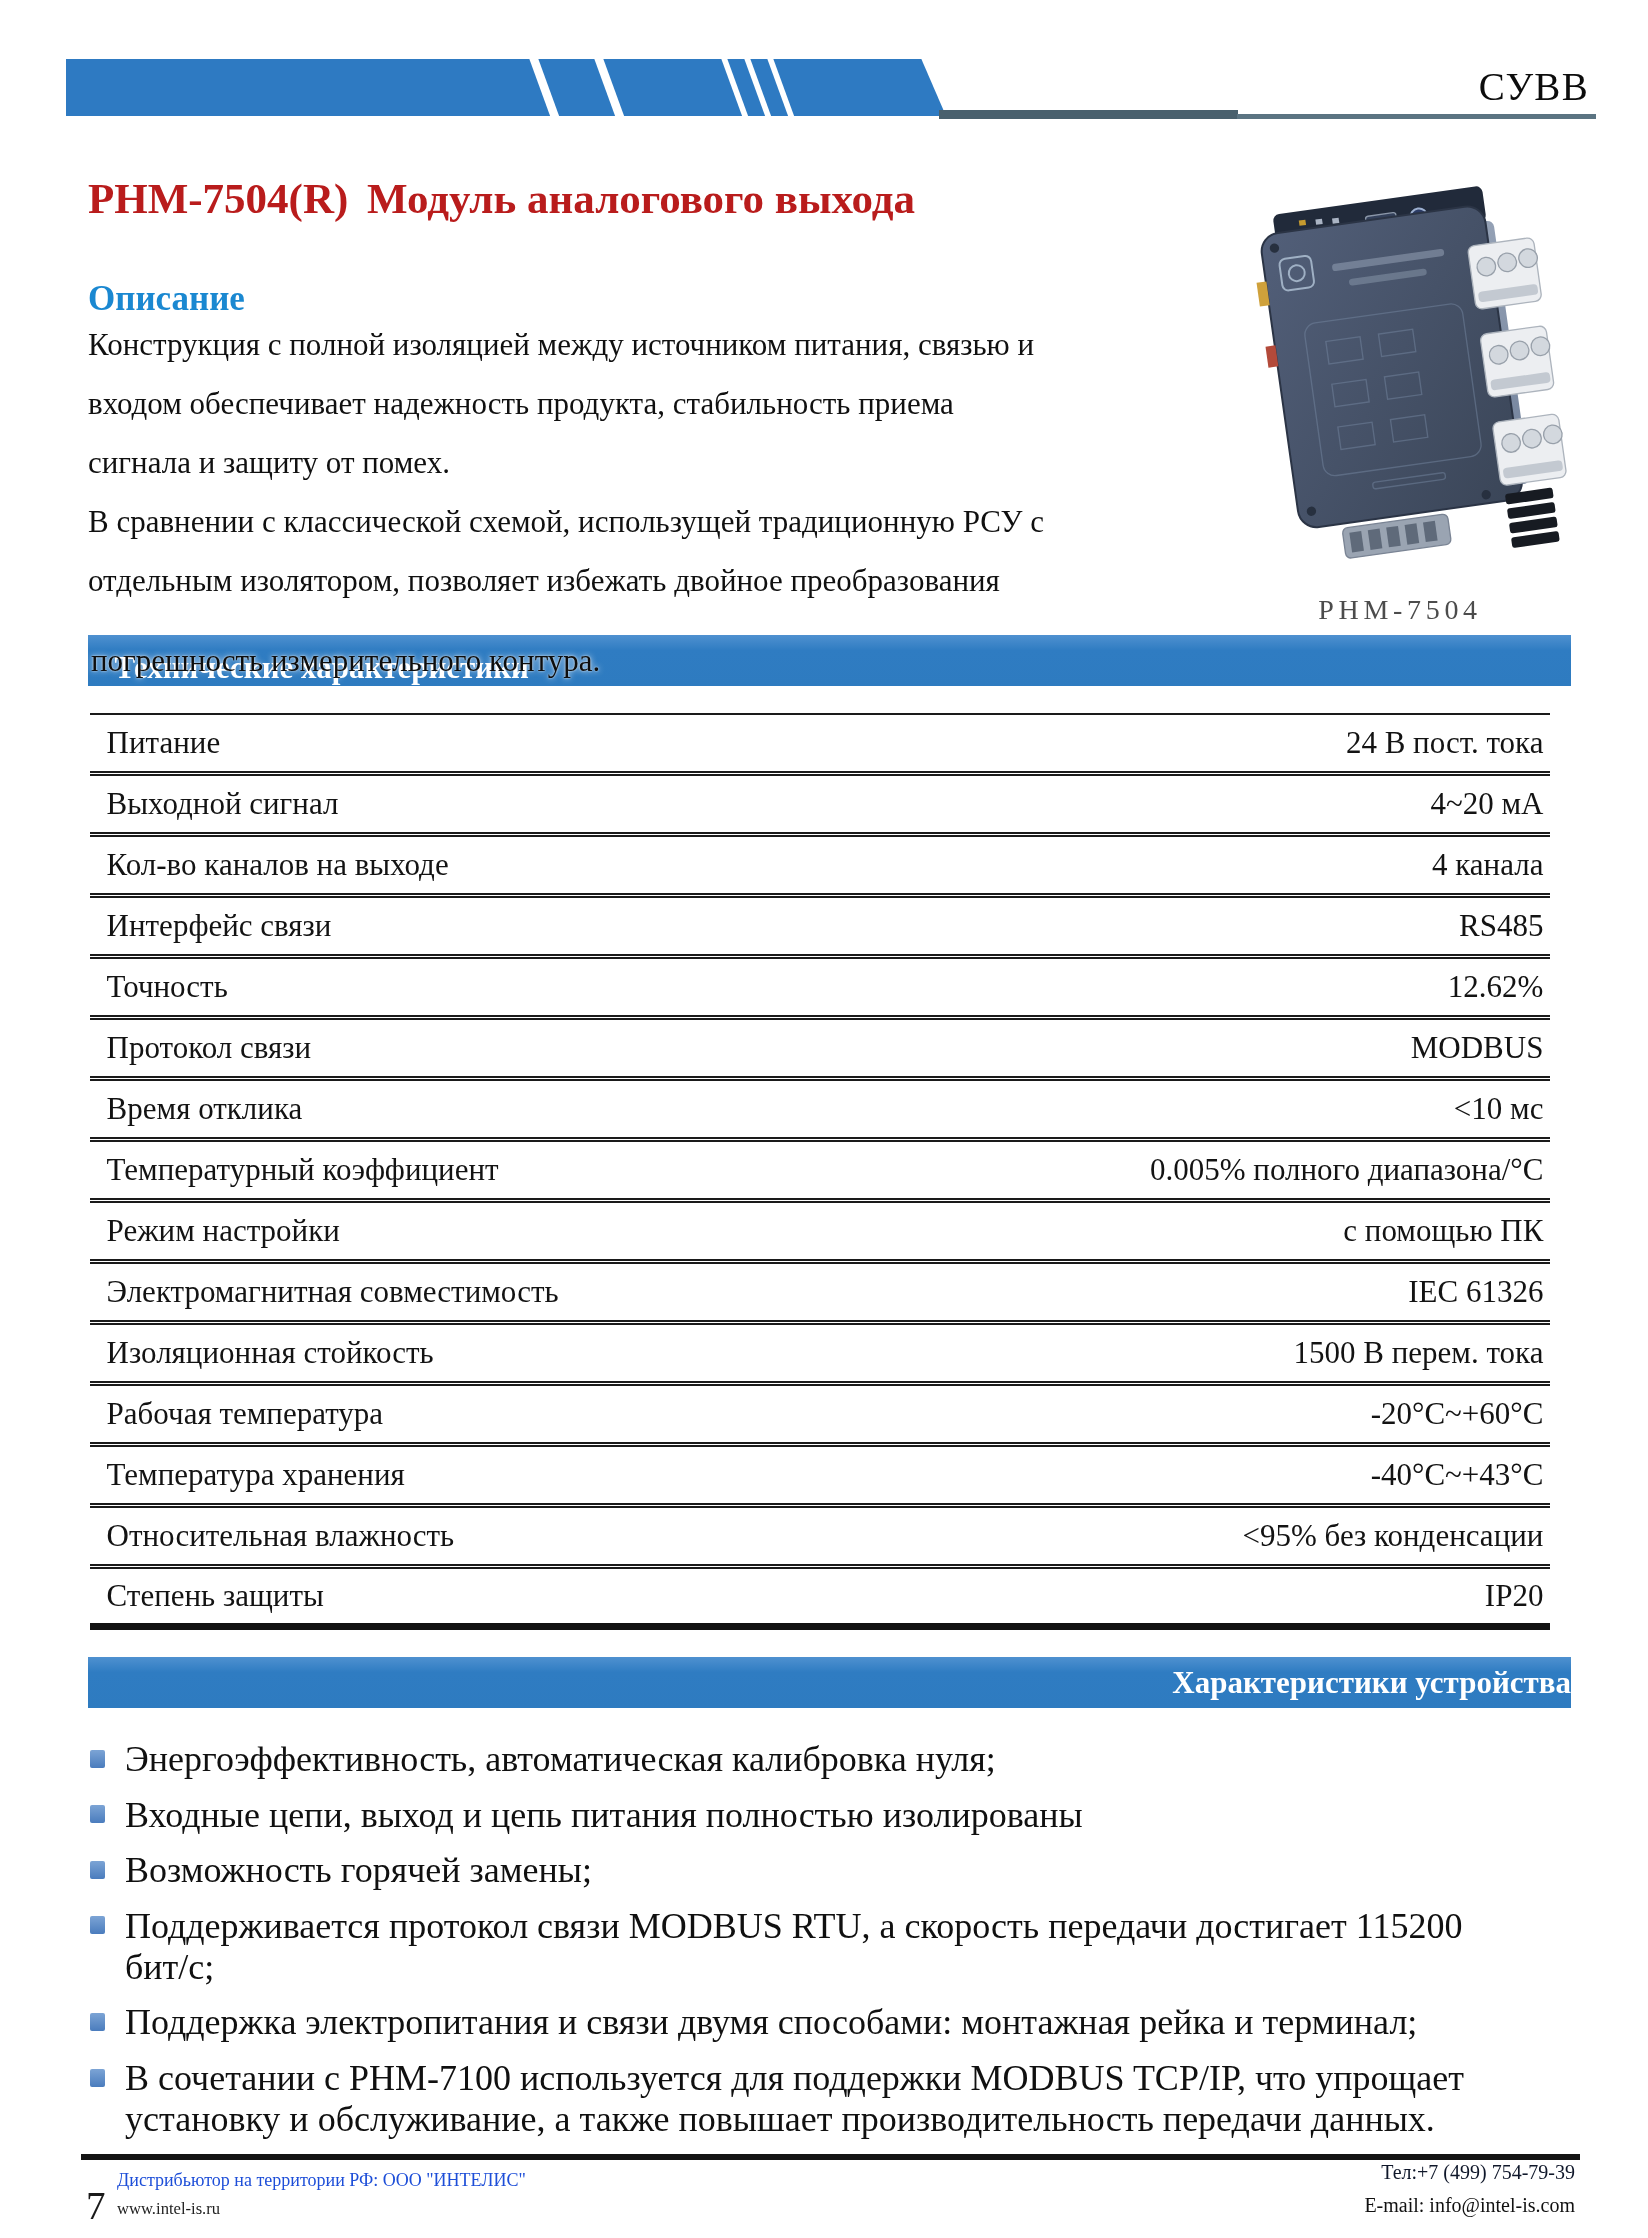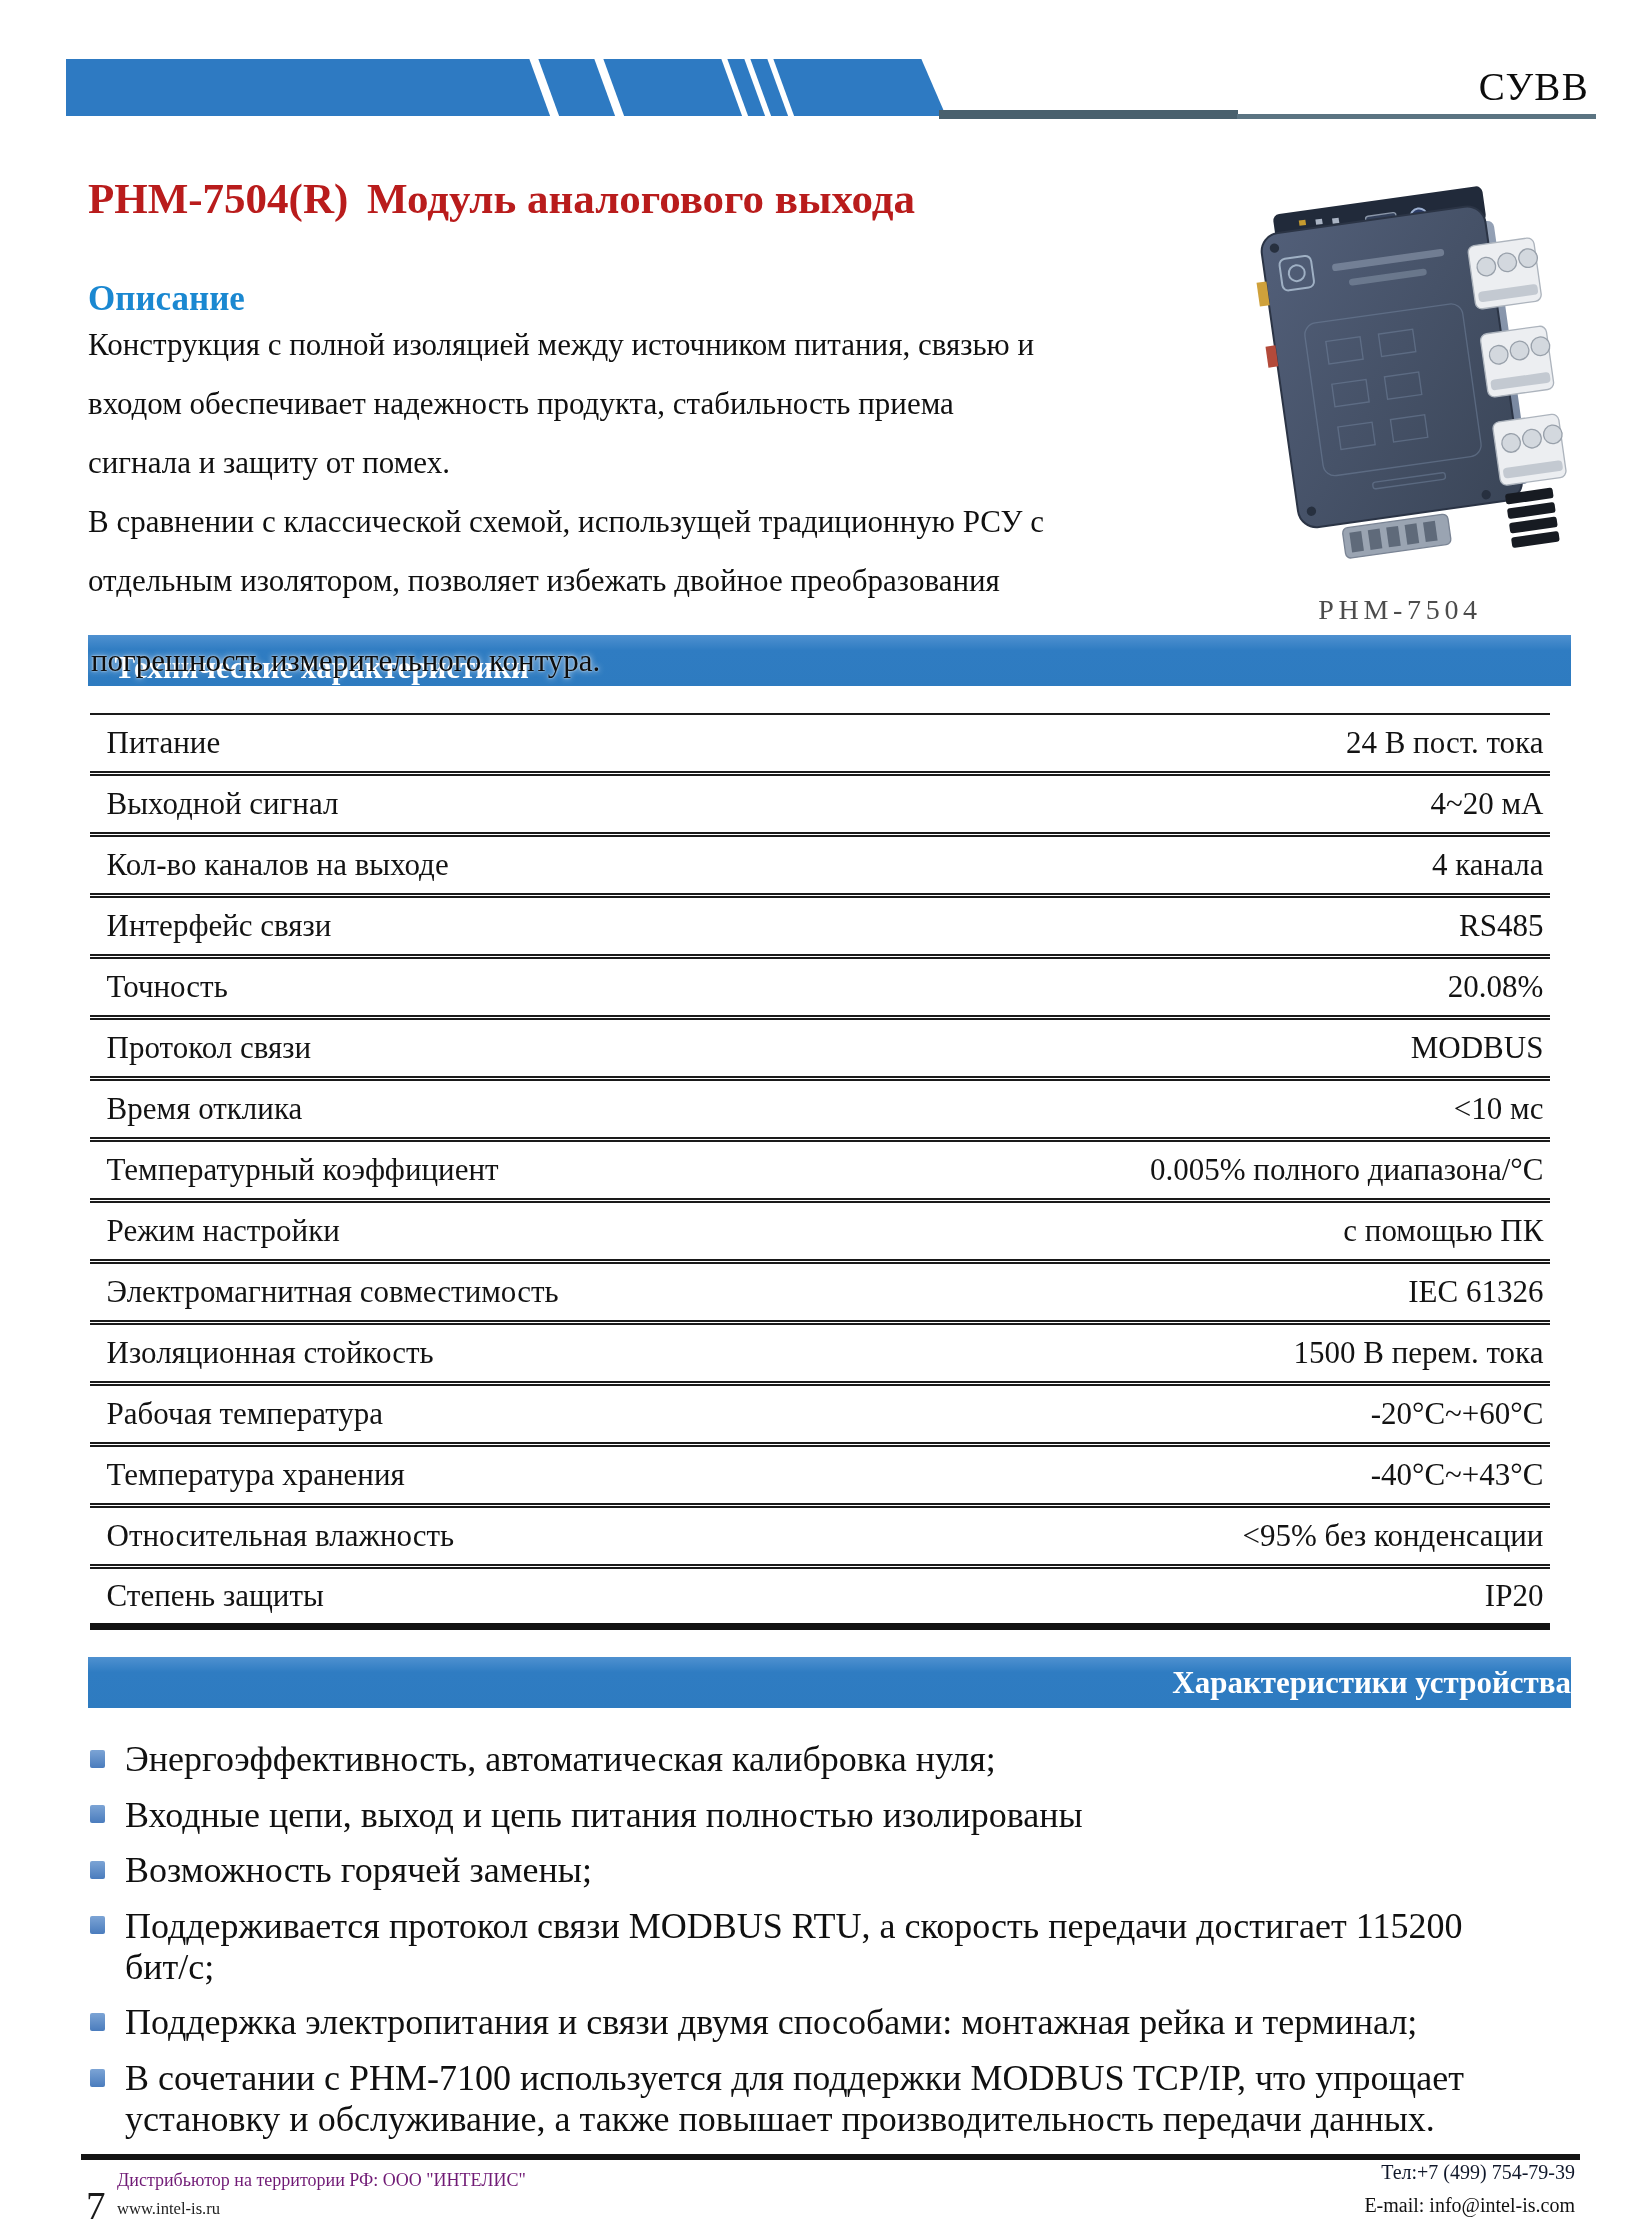--- a/index.html
+++ b/index.html
@@ -80,21 +80,21 @@
     position:relative; padding-left:35px; margin-bottom:14.6px;
     font-size:36px; line-height:41px; white-space:pre-line; color:#101010;
   }
   .bullet-sq {
     position:absolute; left:0; top:10.6px; width:14.6px; height:18px;
     background:linear-gradient(180deg,#7ca4d5,#4a7cbd); border-radius:2px;
   }
 
   
   .footer-rule { position:absolute; left:81px; top:2154px; width:1499px; height:6px; background:#141414; }
-  .footer-distrib { position:absolute; left:117px; top:2170px; font-size:18px; color:#701a75; white-space:nowrap; }
+  .footer-distrib { position:absolute; left:117px; top:2170px; font-size:18px; color:#1d4ed8; white-space:nowrap; }
   .footer-page   { position:absolute; left:86px; top:2183px; font-size:39px; color:#1a1a1a; }
   .footer-site   { position:absolute; left:117px; top:2199px; font-size:16.6px; color:#1e1e1e; }
   .footer-phone  { position:absolute; right:74px; top:2161px; font-size:20px; color:#0f172a; }
   .footer-email  { position:absolute; right:74px; top:2194px; font-size:20px; color:#111; }
 </style>
 </head>
 <body>
 
 <div class="page">
 
@@ -231,21 +231,21 @@
     <div class="spec-row">
         <span class="lbl">Кол-во каналов на выходе</span>
         <span class="val">4 канала</span>
       </div>
     <div class="spec-row">
         <span class="lbl">Интерфейс связи</span>
         <span class="val">RS485</span>
       </div>
     <div class="spec-row">
         <span class="lbl">Точность</span>
-        <span class="val">20.08%</span>
+        <span class="val">12.62%</span>
       </div>
     <div class="spec-row">
         <span class="lbl">Протокол связи</span>
         <span class="val">MODBUS</span>
       </div>
     <div class="spec-row">
         <span class="lbl">Время отклика</span>
         <span class="val">&lt;10 мс</span>
       </div>
     <div class="spec-row">

